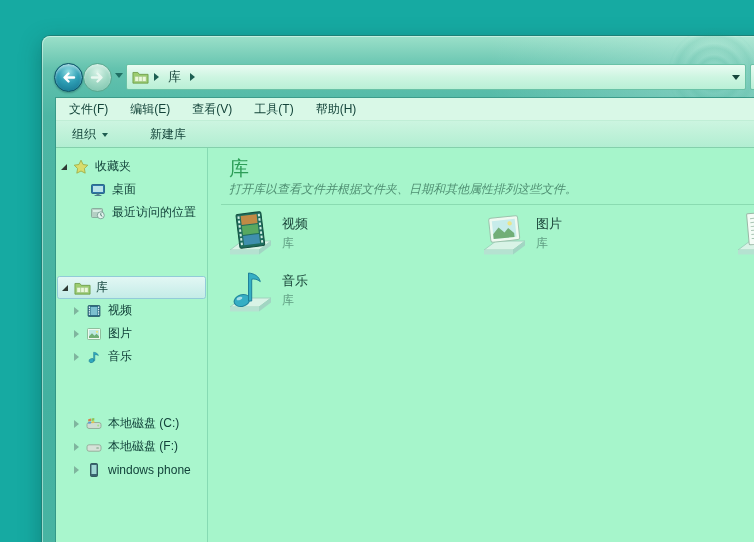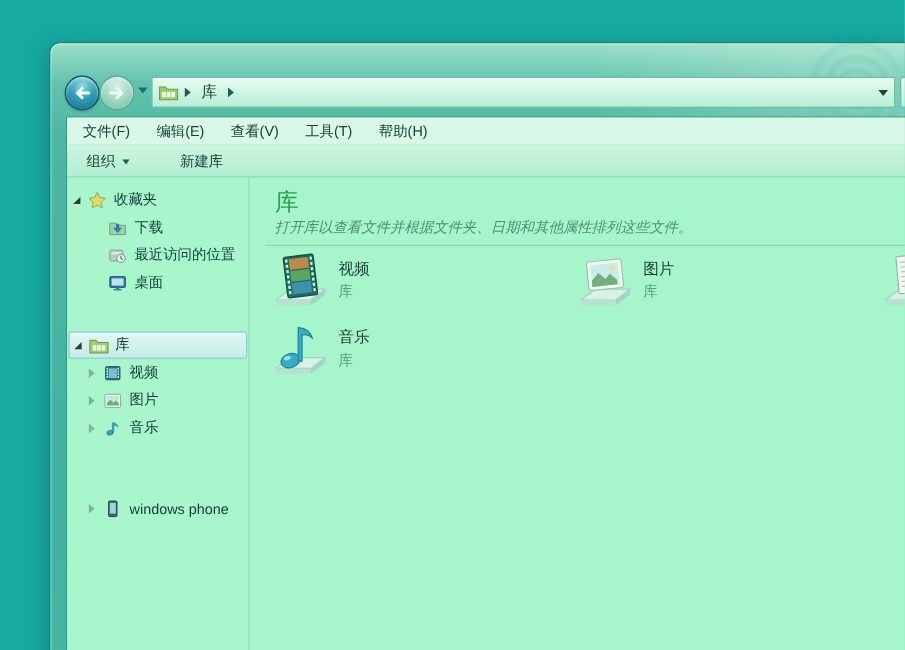--- a/index.html
+++ b/index.html
@@ -155,49 +155,39 @@
               <svg width="16" height="16" viewBox="0 0 16 16">
                   <path d="M8 1.2 l2.1 4.3 4.7.7 -3.4 3.3 .8 4.7 L8 12 3.8 14.2 l.8-4.7 -3.4-3.3 4.7-.7 Z" fill="#d8dd6d" stroke="#9aa83f" stroke-width="0.8"></path>
                 </svg>
             </span>
             <span class="tlabel">收藏夹</span>
           </div>
           <div class="trow child">
             <span class="tri" style="margin-left:27px"></span>
             <span class="ticon">
               <svg width="16" height="16" viewBox="0 0 16 16">
-                <path d="M1.5 4 h5 l1.5 1.8 h6.5 V13.5 H1.5 Z" fill="#9ed3a6" stroke="#68a06e" stroke-width="0.8"></path>
-                <path d="M7 4.8 v3.4 H4.9 L8 11.8 11.1 8.2 H9 V4.8 Z" fill="#2f84bf" stroke="#1c5e8e" stroke-width="0.5"></path>
-              </svg>
-            </span>
-            <span class="tlabel">下载</span>
+                <rect x="1.5" y="2.5" width="13" height="9" rx="1" fill="#2e76a8" stroke="#1d567c" stroke-width="0.8"></rect>
+                <rect x="3" y="4" width="10" height="6" fill="#b9e4e8"></rect>
+                <rect x="6.5" y="11.5" width="3" height="1.4" fill="#4f7d8c"></rect>
+                <rect x="4.5" y="12.9" width="7" height="1.1" rx="0.5" fill="#4f7d8c"></rect>
+              </svg>
+            </span>
+            <span class="tlabel">桌面</span>
           </div>
           <div class="trow child">
             <span class="tri" style="margin-left:27px"></span>
             <span class="ticon">
               <svg width="16" height="16" viewBox="0 0 16 16">
                 <rect x="1.5" y="3.5" width="11" height="9" rx="1" fill="#b4cfc4" stroke="#7fa193" stroke-width="0.8"></rect>
                 <rect x="3" y="5" width="8" height="2" fill="#d8ece4"></rect>
                 <circle cx="10.8" cy="10.3" r="3.5" fill="#e4f4ee" stroke="#6d938a" stroke-width="0.8"></circle>
                 <path d="M10.8 8.2 v2.1 l1.5 1" stroke="#3f6f64" stroke-width="0.9" fill="none"></path>
               </svg>
             </span>
             <span class="tlabel">最近访问的位置</span>
-          </div>
-          <div class="trow child">
-            <span class="tri" style="margin-left:27px"></span>
-            <span class="ticon">
-              <svg width="16" height="16" viewBox="0 0 16 16">
-                <rect x="1.5" y="2.5" width="13" height="9" rx="1" fill="#2e76a8" stroke="#1d567c" stroke-width="0.8"></rect>
-                <rect x="3" y="4" width="10" height="6" fill="#b9e4e8"></rect>
-                <rect x="6.5" y="11.5" width="3" height="1.4" fill="#4f7d8c"></rect>
-                <rect x="4.5" y="12.9" width="7" height="1.1" rx="0.5" fill="#4f7d8c"></rect>
-              </svg>
-            </span>
-            <span class="tlabel">桌面</span>
           </div>
         </div>
 
         <div class="tree-section" style="top:128px;">
           <div class="trow section selected">
             <span class="tri tri-exp"></span>
             <span class="ticon">
               <svg width="17" height="16" viewBox="0 0 18 16">
                 <path d="M1 3.2 h5.2 l1.6 2 H17 v9.3 H1 Z" fill="#9ccd6f" stroke="#6b9c49" stroke-width="0.9"></path>
                 <rect x="3" y="7.2" width="12" height="5.6" fill="#eaf8da" stroke="#9bc47f" stroke-width="0.7"></rect>
@@ -245,20 +235,46 @@
               <svg width="16" height="16" viewBox="0 0 16 16">
                 <ellipse cx="5.6" cy="11.6" rx="2.6" ry="2" fill="#2fa8bf" stroke="#1d7d93" stroke-width="0.6" transform="rotate(-15 5.6 11.6)"></ellipse>
                 <path d="M7.6 11.6 V3.2 c2.6 .2 4.3 1.4 4.8 3.4 c-1.2-.9-2.6-1.1-3.6-.9 V11.6 Z" fill="#2fa8bf" stroke="#1d7d93" stroke-width="0.5"></path>
               </svg>
             </span>
             <span class="tlabel">音乐</span>
           </div>
         </div>
 
         <div class="tree-section" style="top:264px;">
+          <div class="trow child">
+            <span class="tri tri-col"></span>
+            <span class="ticon">
+              <svg width="16" height="16" viewBox="0 0 16 16">
+                <rect x="1" y="6.5" width="14" height="6" rx="2" fill="#cfdcd2" stroke="#8ba18f" stroke-width="0.8"></rect>
+                <circle cx="12.2" cy="9.5" r="1" fill="#9fe08a"></circle>
+                <g>
+                  <path d="M2.2 3.2 L5 2.6 V5 L2.2 5.5 Z" fill="#d77f50"></path>
+                  <path d="M5.5 2.5 L8.3 2 V4.4 L5.5 4.9 Z" fill="#8fc255"></path>
+                  <path d="M2.2 6 L5 5.6 V7.4 L2.2 7.8 Z" fill="#5b9bd5"></path>
+                  <path d="M5.5 5.4 L8.3 5 V6.9 L5.5 7.3 Z" fill="#e0c44f"></path>
+                </g>
+              </svg>
+            </span>
+            <span class="tlabel">本地磁盘 (C:)</span>
+          </div>
+          <div class="trow child">
+            <span class="tri tri-col"></span>
+            <span class="ticon">
+              <svg width="16" height="16" viewBox="0 0 16 16">
+                <rect x="1" y="5.8" width="14" height="6.4" rx="2" fill="#d5e2d8" stroke="#8ba18f" stroke-width="0.8"></rect>
+                <rect x="10.3" y="8.2" width="2.6" height="1.6" rx="0.6" fill="#95b59c"></rect>
+              </svg>
+            </span>
+            <span class="tlabel">本地磁盘 (F:)</span>
+          </div>
           <div class="trow child">
             <span class="tri tri-col"></span>
             <span class="ticon">
               <svg width="16" height="16" viewBox="0 0 16 16">
                 <rect x="4.5" y="1.5" width="7" height="13" rx="1" fill="#3a6470" stroke="#24464f" stroke-width="0.8"></rect>
                 <rect x="5.5" y="3" width="5" height="9" fill="#9fd8d2"></rect>
               </svg>
             </span>
             <span class="tlabel">windows phone</span>
           </div>

